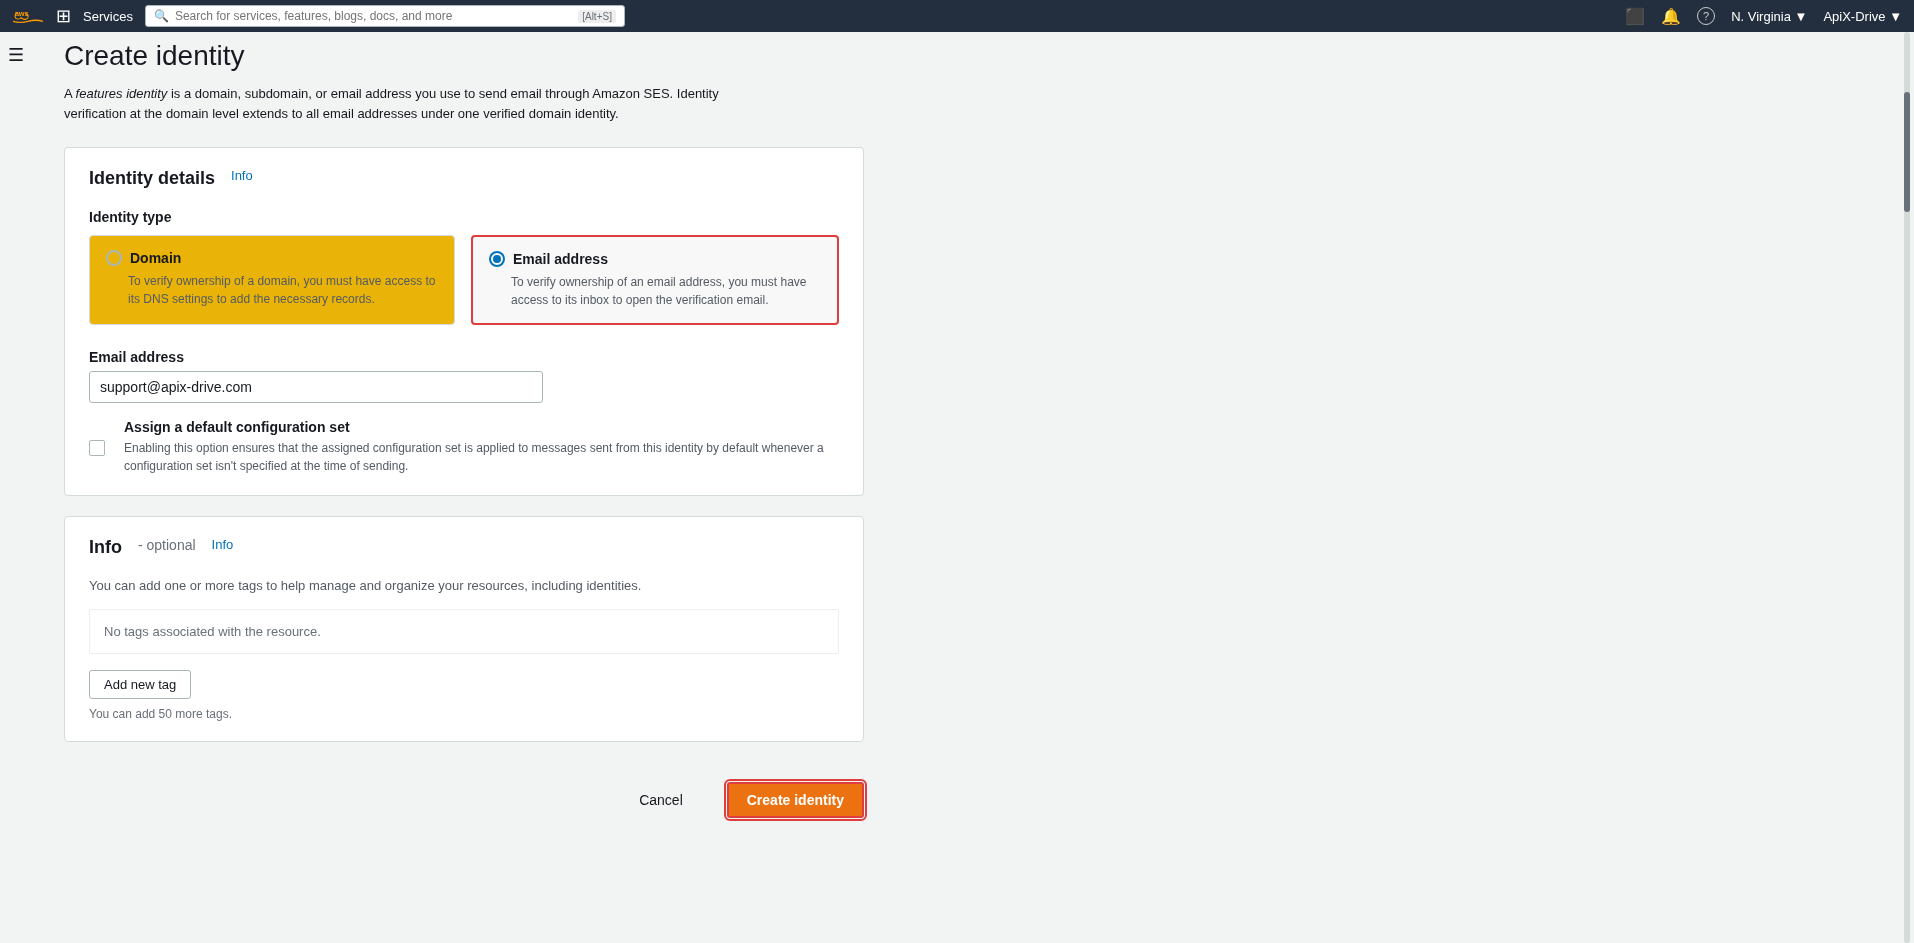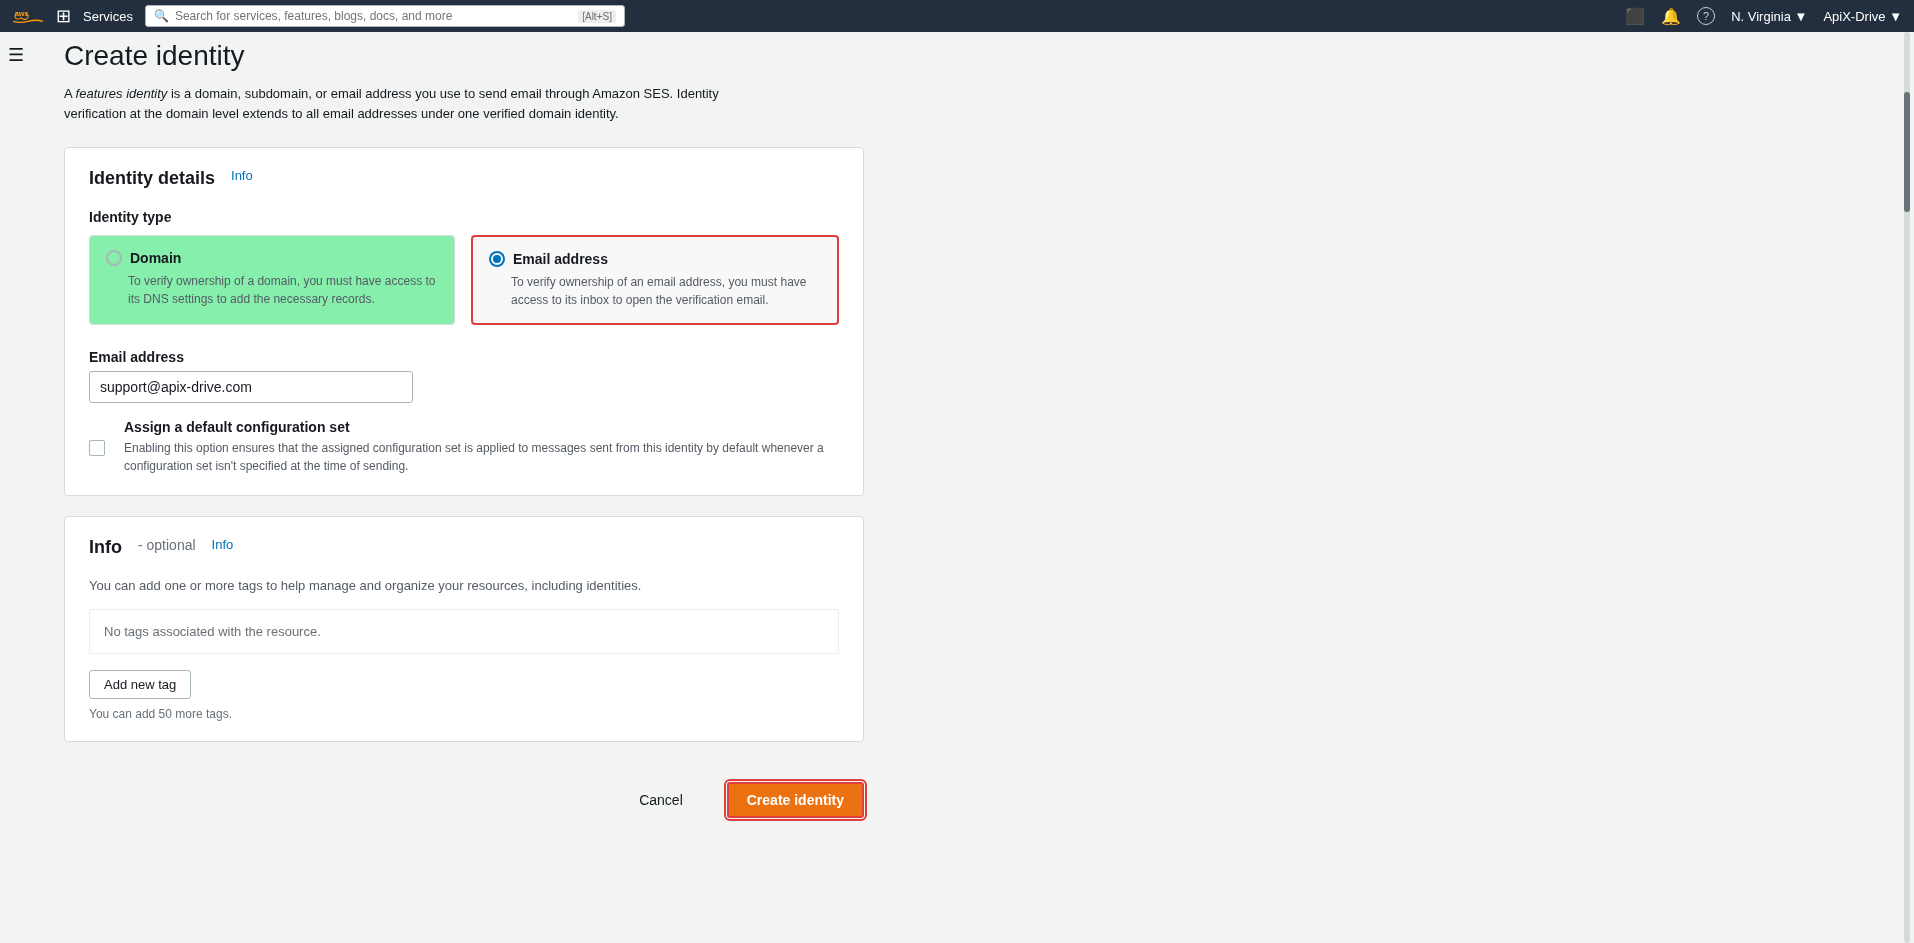--- a/index.html
+++ b/index.html
@@ -171,21 +171,21 @@
       gap: 16px;
       margin-bottom: 24px;
     }
 
     .radio-card {
       flex: 1;
       border: 1px solid #d5dbdb;
       border-radius: 4px;
       padding: 14px 16px;
       cursor: pointer;
-      background: #86efac;
+      background: #eab308;
     }
     .radio-card.selected {
       border: 2px solid #e03e3e;
       background: #f8f8f8;
     }
     .radio-card-header {
       display: flex;
       align-items: center;
       gap: 8px;
       margin-bottom: 6px;
@@ -229,21 +229,21 @@
       margin-bottom: 16px;
     }
     .form-label {
       font-size: 14px;
       font-weight: 600;
       color: #16191f;
       margin-bottom: 6px;
       display: block;
     }
     .form-input {
-      width: 324px;
+      width: 454px;
       height: 32px;
       border: 1px solid #aab7b8;
       border-radius: 3px;
       padding: 0 10px;
       font-size: 14px;
       color: #16191f;
       outline: none;
     }
     .form-hint {
       font-size: 12px;

